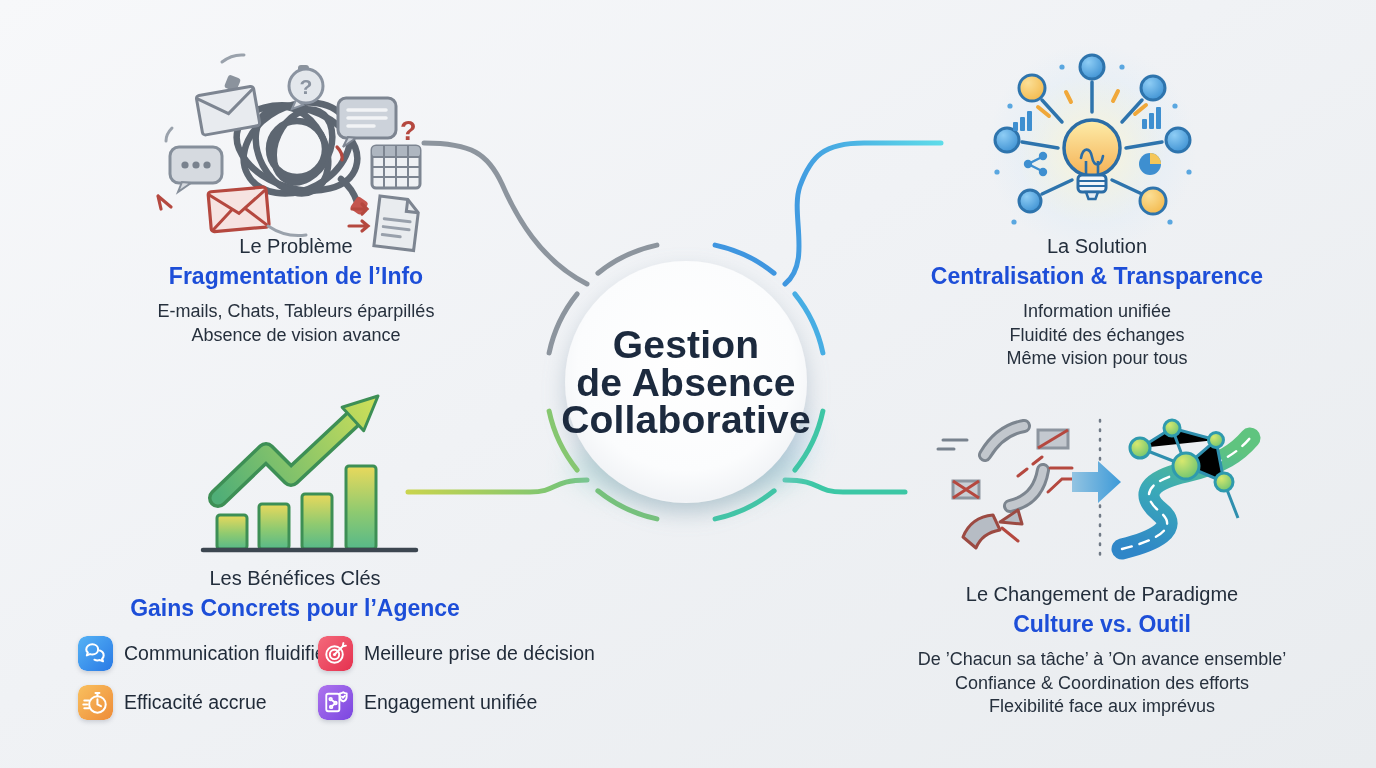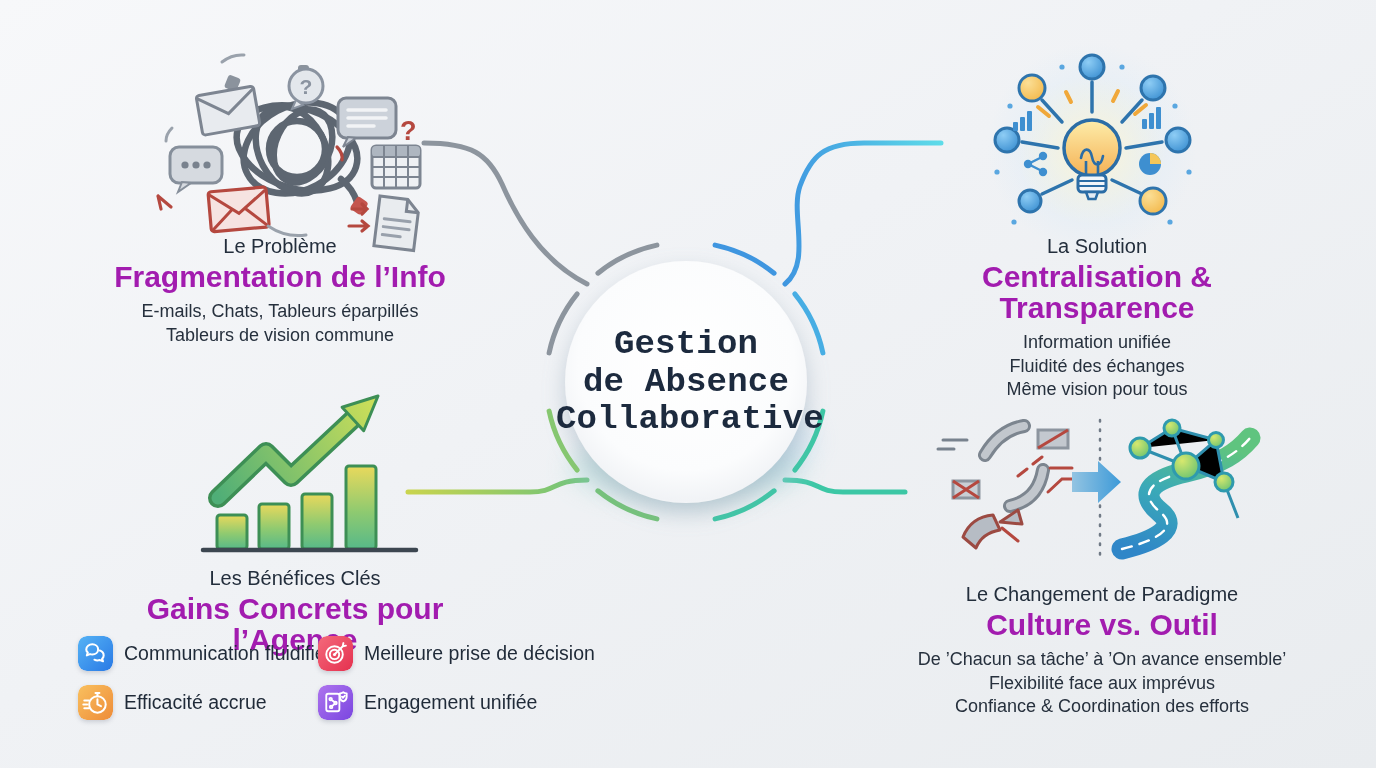--- a/index.html
+++ b/index.html
@@ -6,25 +6,25 @@
   body{
     width:1376px;height:768px;overflow:hidden;
     font-family:"Liberation Sans","DejaVu Sans",sans-serif;
     background:linear-gradient(150deg,#f7f8fa 0%,#f0f2f5 45%,#e9ecef 100%);
     position:relative;color:#1e2936;
   }
   .stage{position:absolute;inset:0;width:1376px;height:768px;}
   svg.art{position:absolute;left:0;top:0;}
   .tb{position:absolute;text-align:center;}
   .tb .label{font-size:20px;line-height:24px;color:#232e3c;}
-  .tb .title{font-size:30px;line-height:31px;font-weight:bold;color:#a21caf;margin:3px 0 8px;}
+  .tb .title{font-size:23px;line-height:31px;font-weight:bold;color:#1d4ed8;margin:3px 0 8px;}
   .tb .line{font-size:18px;line-height:23.5px;color:#26303d;}
   .center-text{
     position:absolute;left:556px;top:326px;width:260px;text-align:center;
-    font-size:34px;line-height:37.5px;font-weight:bold;color:#1c2a3e;letter-spacing:.2px;font-family:Liberation Mono, monospace;
+    font-size:39px;line-height:37.5px;font-weight:bold;color:#1c2a3e;letter-spacing:.2px;
   }
   .benefits-grid{
     position:absolute;left:78px;top:636px;width:570px;
     display:grid;grid-template-columns:240px 1fr;row-gap:14px;
   }
   .benefit{display:flex;align-items:center;gap:11px;}
   .benefit .app-ico{width:35px;height:35px;flex:0 0 35px;border-radius:9px;
     box-shadow:0 2px 4px rgba(90,100,120,.25);}
   .benefit .blabel{font-size:19.5px;color:#1f2a38;white-space:nowrap;}
 </style>
@@ -338,25 +338,25 @@
     </g>
   </g>
 </svg>
 
 <div class="center-text">
   <div>Gestion</div>
   <div>de Absence</div>
   <div>Collaborative</div>
 </div>
 
-<div class="tb" style="left:80px;top:234px;width:400px;">
+<div class="tb" style="left:96px;top:234px;width:400px;">
   <div class="label">Le Problème</div>
   <div class="title">Fragmentation de l’Info</div>
   <div class="line">E-mails, Chats, Tableurs éparpillés</div>
-  <div class="line">Tableurs de vision commune</div>
+  <div class="line">Absence de vision avance</div>
 </div>
 
 <div class="tb" style="left:85px;top:566px;width:420px;">
   <div class="label">Les Bénéfices Clés</div>
   <div class="title">Gains Concrets pour l’Agence</div>
 </div>
 
 <div class="tb" style="left:897px;top:234px;width:400px;">
   <div class="label">La Solution</div>
   <div class="title">Centralisation &amp; Transparence</div>
@@ -414,17 +414,17 @@
       </g>
     </svg>
     <span class="blabel">Engagement unifiée</span>
   </div>
 </div>
 
 <div class="tb" style="left:872px;top:582px;width:460px;">
   <div class="label">Le Changement de Paradigme</div>
   <div class="title">Culture vs. Outil</div>
   <div class="line">De ’Chacun sa tâche’ à ’On avance ensemble’</div>
+  <div class="line">Confiance &amp; Coordination des efforts</div>
   <div class="line">Flexibilité face aux imprévus</div>
-  <div class="line">Confiance &amp; Coordination des efforts</div>
 </div>
 
 </div>
 
 </body></html>

